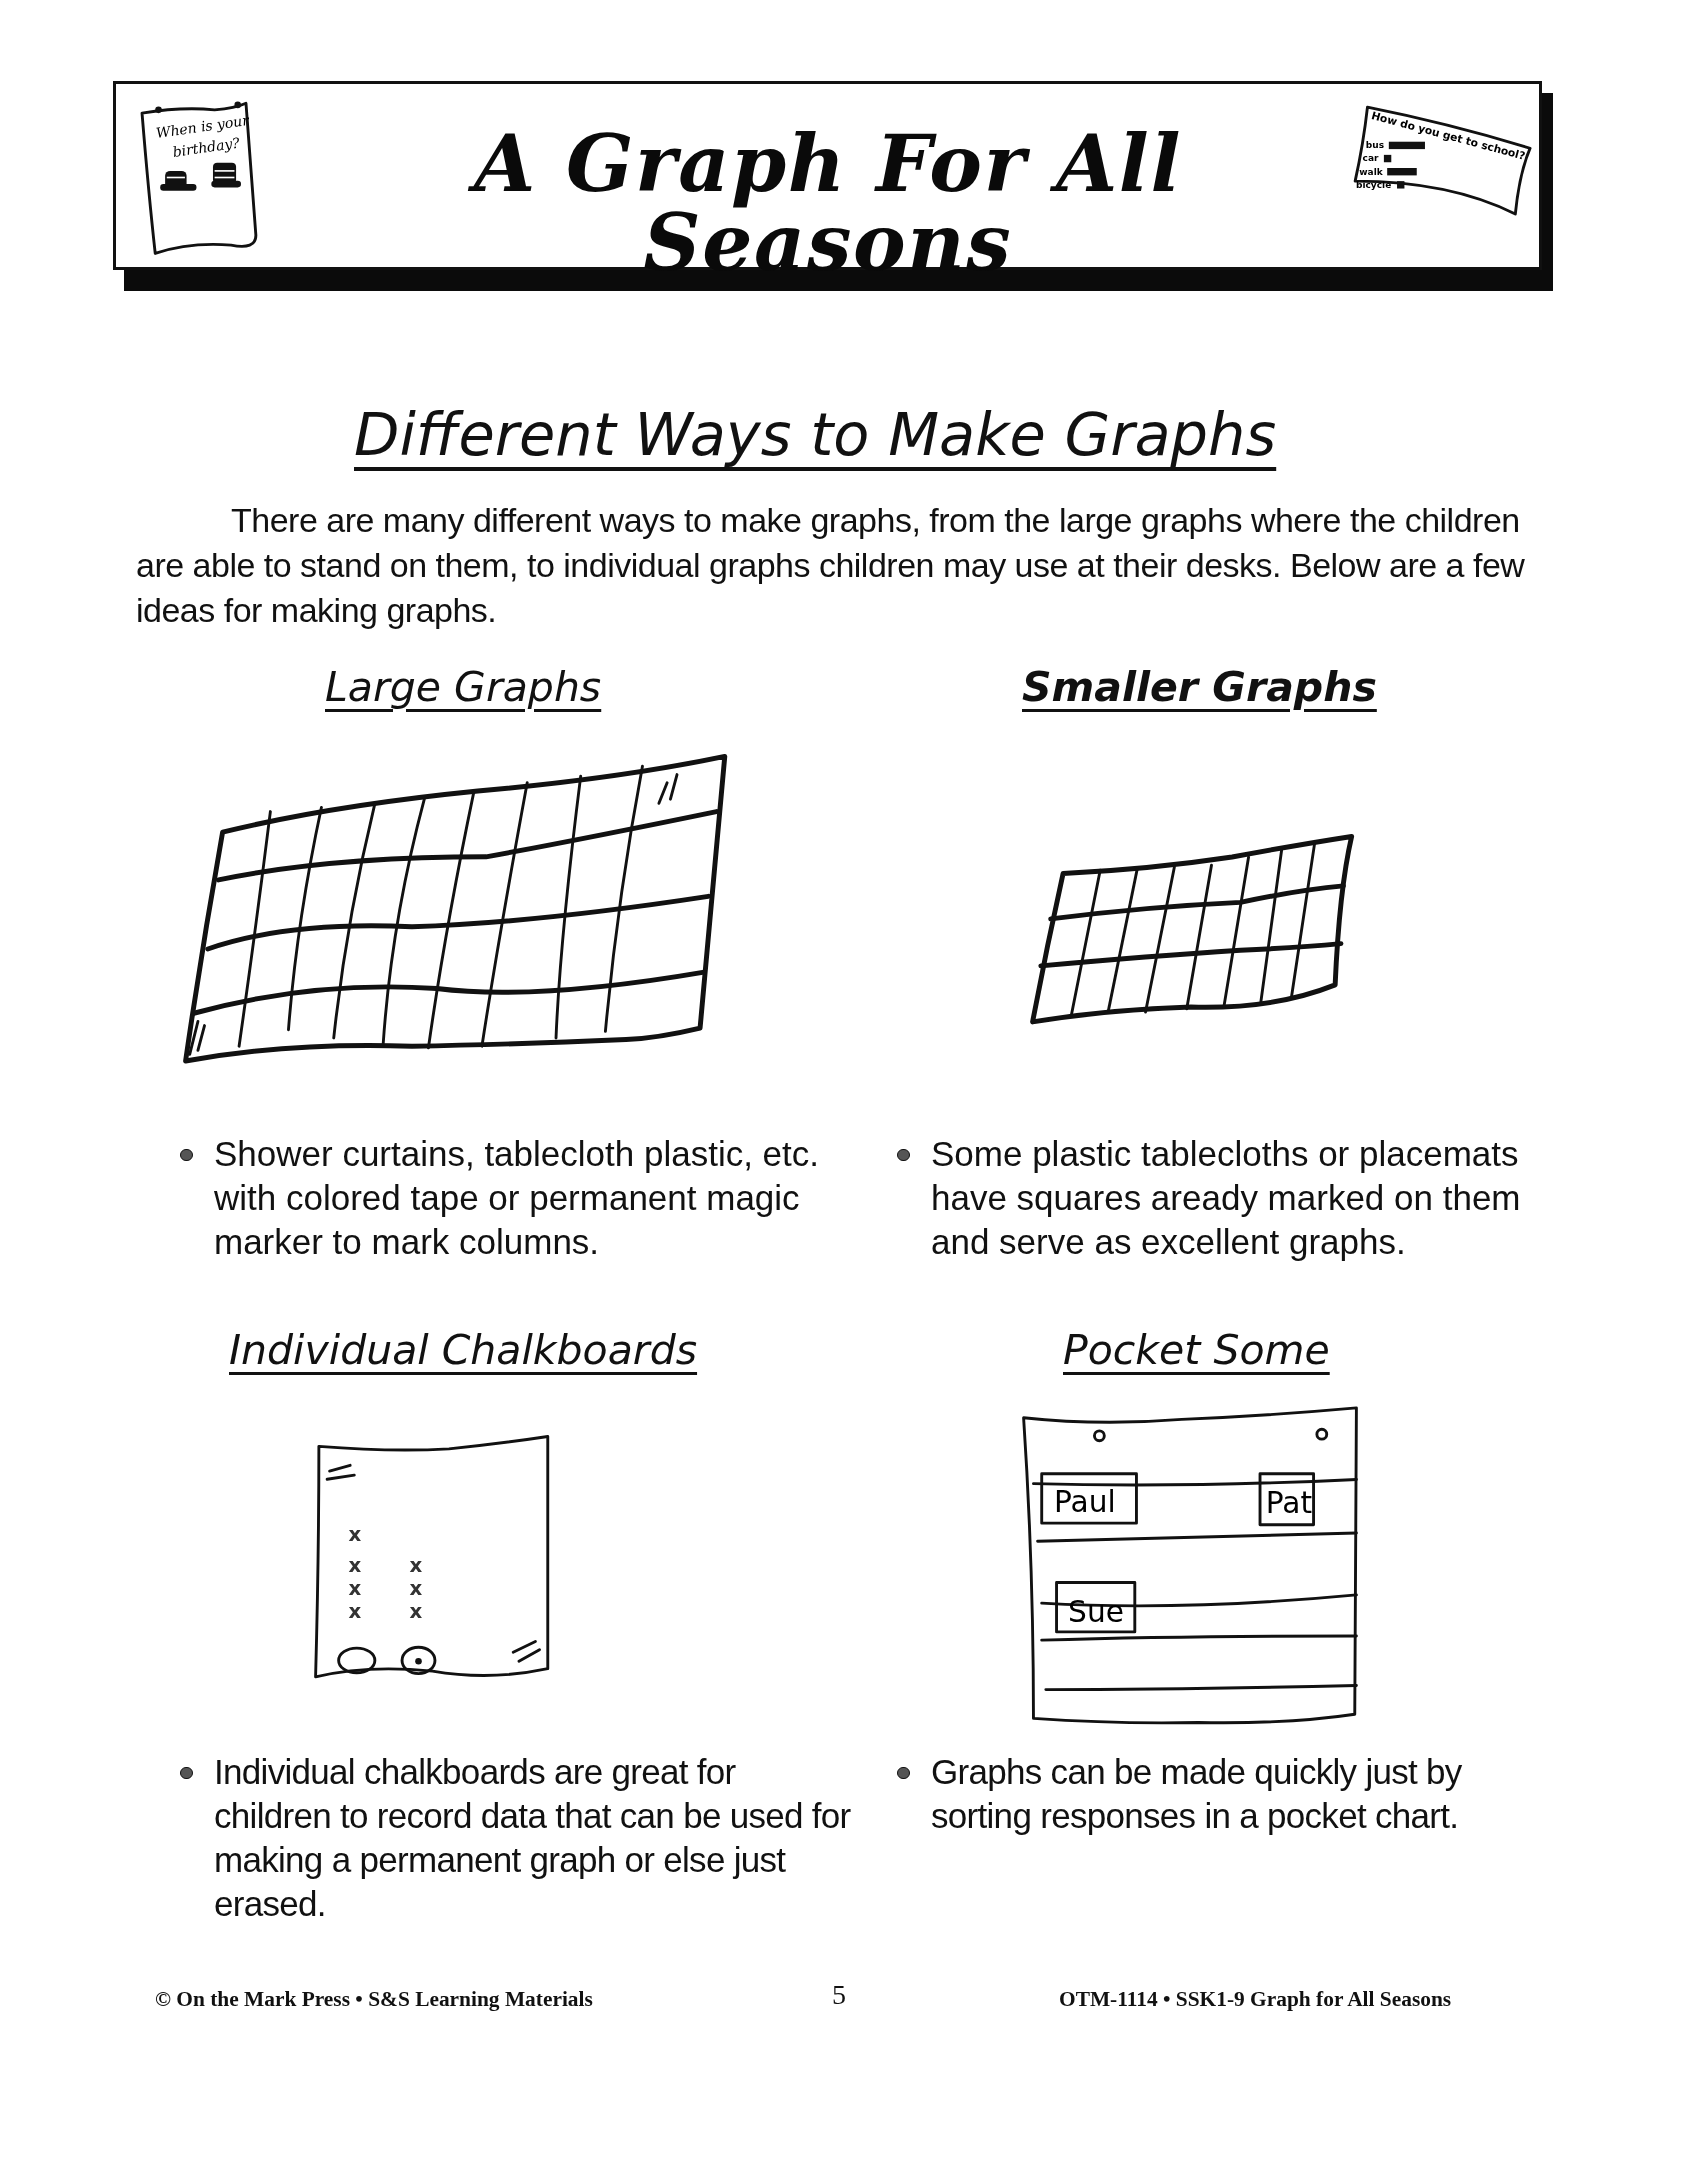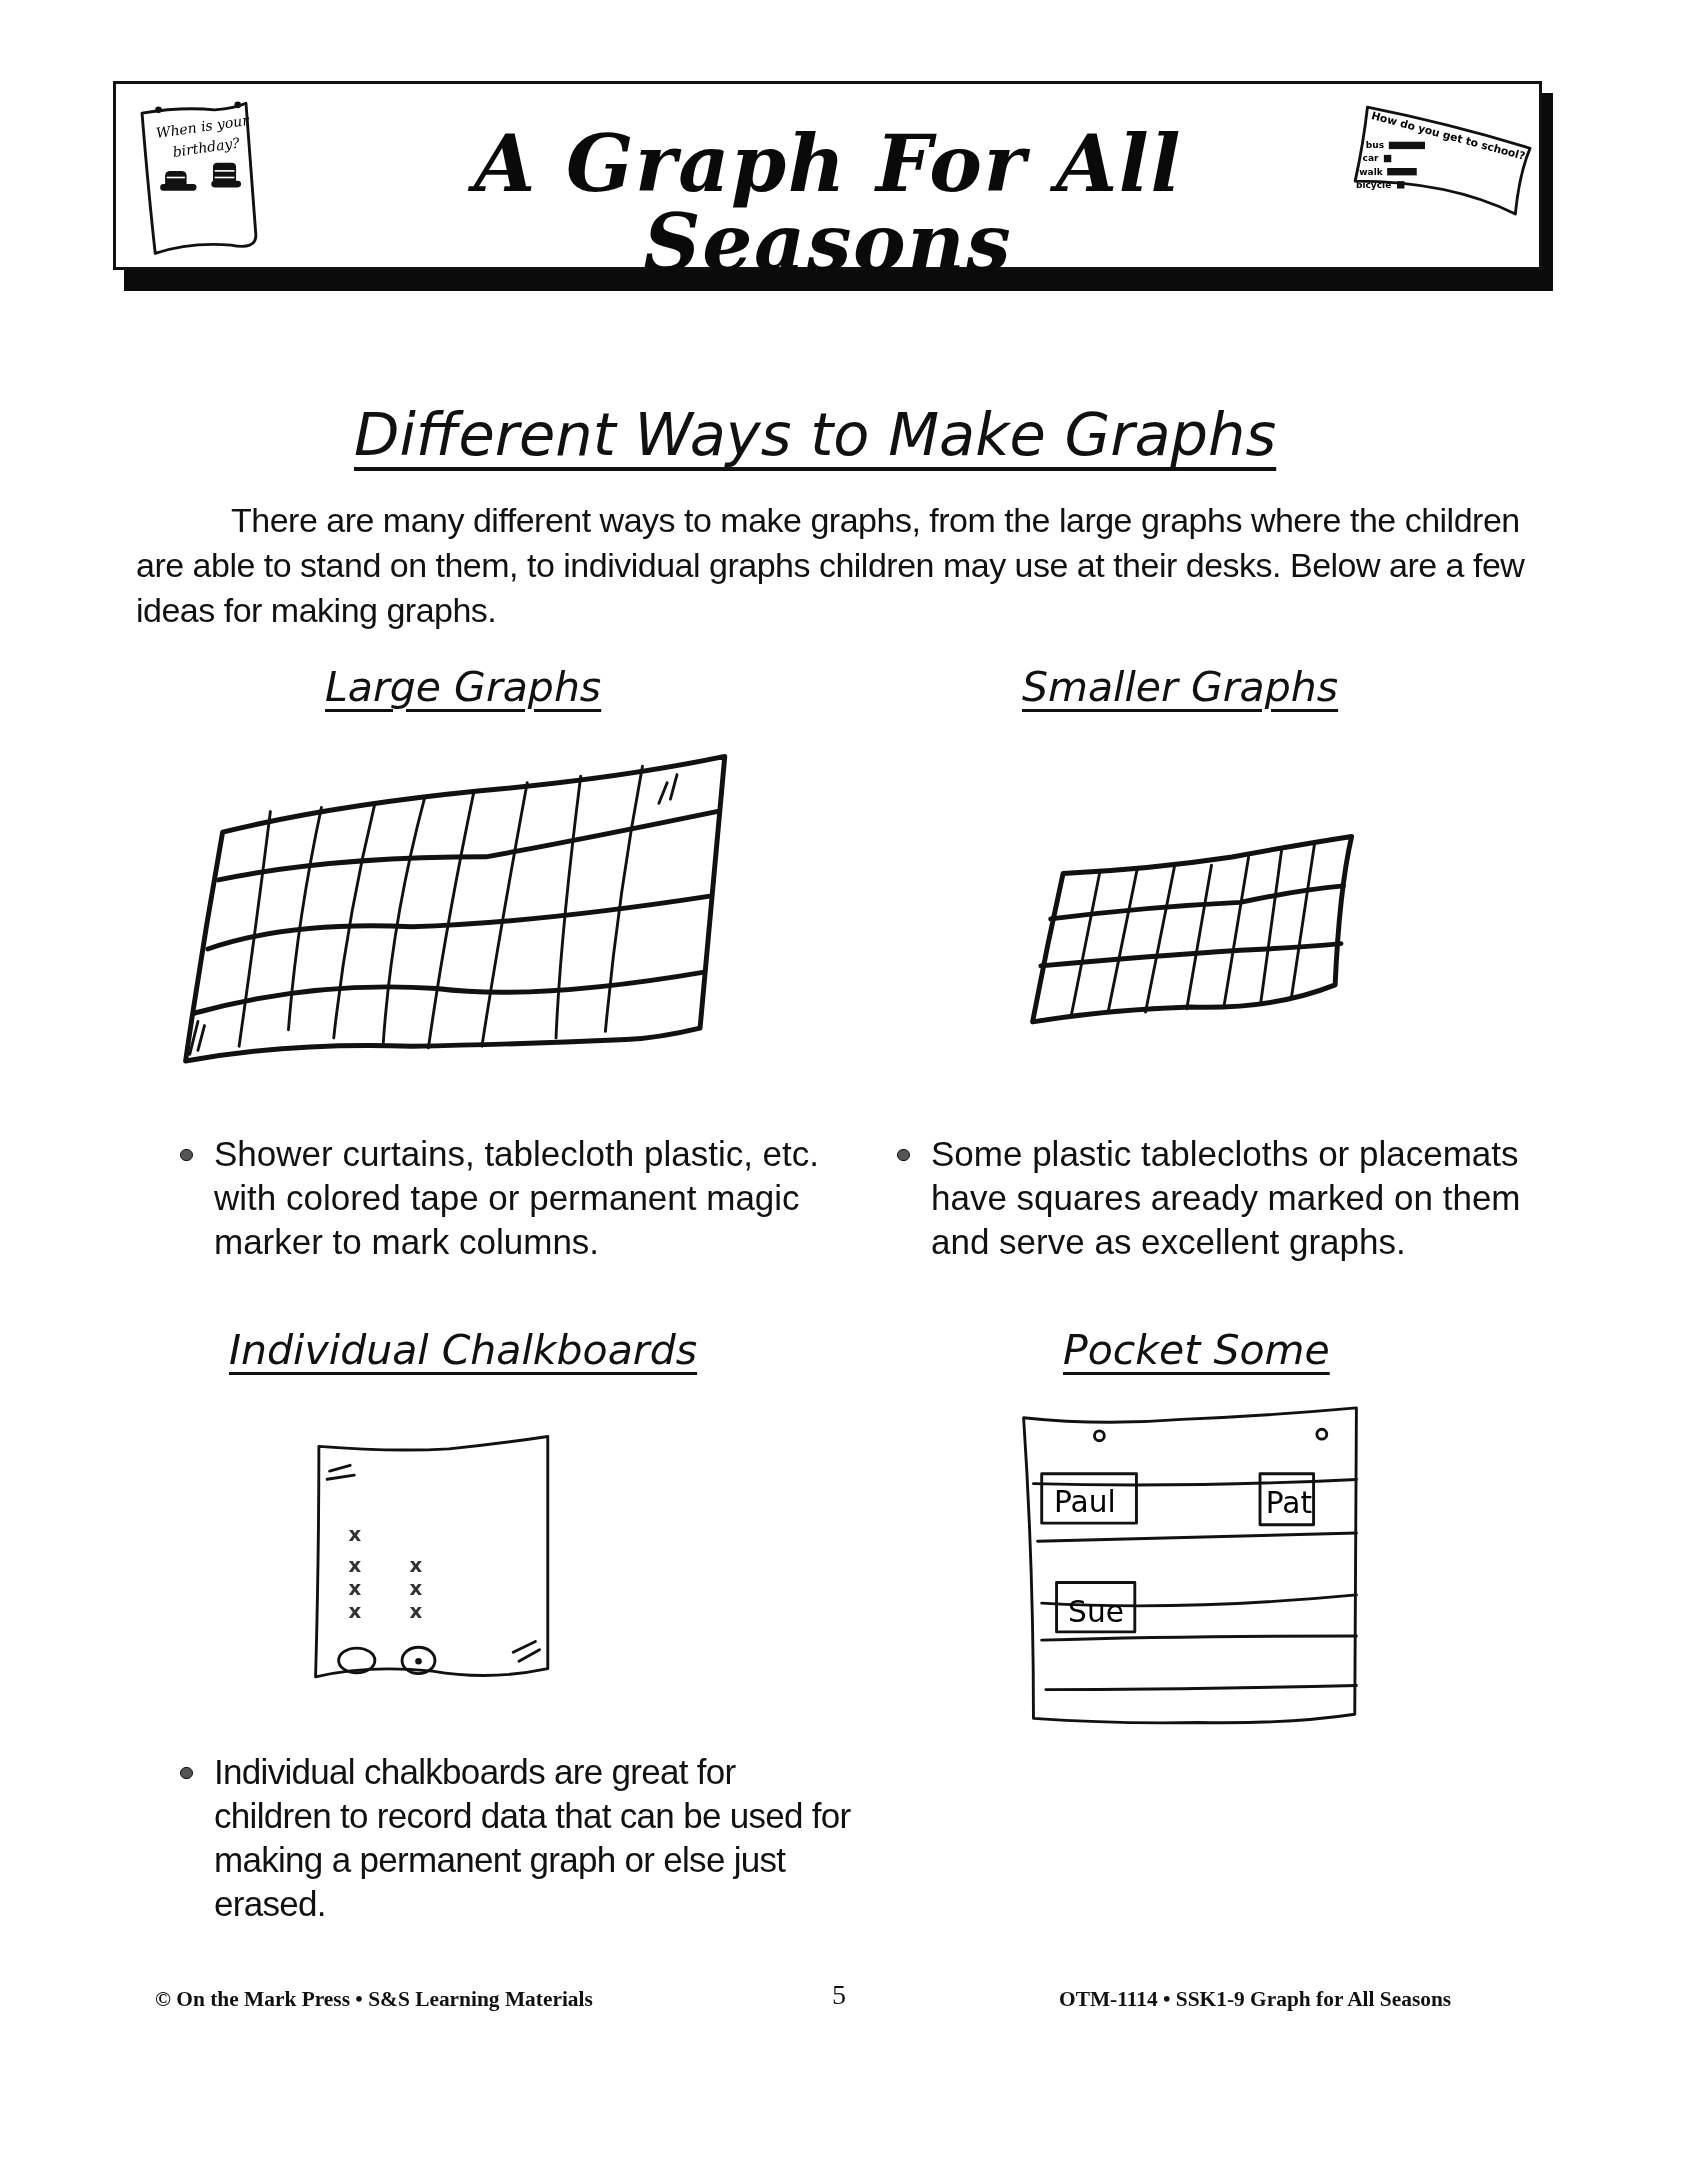--- a/index.html
+++ b/index.html
@@ -9,21 +9,21 @@
   
   .banner-shadow { left:124px; top:93px; width:1429px; height:198px; background:#0b0b0b; }
   .banner { left:113px; top:81px; width:1429px; height:189px; background:#fff; border:3.3px solid #111; box-sizing:border-box; }
   .banner-title { left:305px; top:124px; width:1046px; text-align:center;
       font-family:"DejaVu Serif", serif; font-style:italic; font-weight:bold; font-size:79px; letter-spacing:1.6px; line-height:1; color:#0a0a0a; }
   
   .heading { font-family:"DejaVu Sans", sans-serif; font-style:italic; text-decoration:underline; text-decoration-thickness:4.1px; text-underline-offset:11.5px; color:#111; white-space:nowrap; }
   .h-main { left:354px; top:400px; font-size:59px; }
   .h-sub { font-size:41px; text-decoration-thickness:3.3px; text-underline-offset:8.2px; }
   .h-large { left:325px; top:663px; }
-  .h-small { left:1022px; top:663px; }
+  .h-small { left:1022px; top:663px;font-weight:bold; }
   .h-chalk { left:229px; top:1326px; }
   .h-pocket { left:1063px; top:1326px; }
   .intro { left:136px; top:498px; width:1401px; font-size:34px; line-height:45px; letter-spacing:-0.5px; font-family:"Liberation Sans", sans-serif; }
   .intro .indent { display:inline-block; width:95px; }
   .bullets { font-size:35px; line-height:44px; list-style:none; margin:12px; padding:0; }
   .bullets li { position:relative; padding-left:37px; }
   .bullets li::before { content:""; position:absolute; left:3.3px; top:16.5px; width:12.4px; height:12.4px; border-radius:50%; background:#555; border:1.6px solid #111; box-sizing:border-box; }
   .b-large { left:165px; top:1120px; width:684px; }
   .b-small { left:882px; top:1120px; width:659px; }
   .b-chalk { left:165px; top:1738px; width:684px; letter-spacing:-0.7px; }
@@ -159,18 +159,19 @@
   <rect x="48" y="220" width="95" height="60" class="ink-thin"></rect>
   <text x="45" y="135" font-size="36" font-family="DejaVu Sans, sans-serif">Paul</text>
   <text x="302" y="136" font-size="36" font-family="DejaVu Sans, sans-serif">Pat</text>
   <text x="62" y="268" font-size="36" font-family="DejaVu Sans, sans-serif">Sue</text>
 </svg>
 
 <ul class="abs bullets b-chalk">
   <li>Individual chalkboards are great for children to record data that can be used for making a permanent graph or else just erased.</li>
 </ul>
 <ul class="abs bullets b-pocket">
+  <li>Graphs can be made quickly just by sorting responses in a pocket chart.</li>
 </ul>
 
 <div class="abs footer f-left">© On the Mark Press • S&amp;S Learning Materials</div>
 <div class="abs footer f-center">5</div>
 <div class="abs footer f-right">OTM-1114 • SSK1-9 Graph for All Seasons</div>
 
 
 </body></html>

